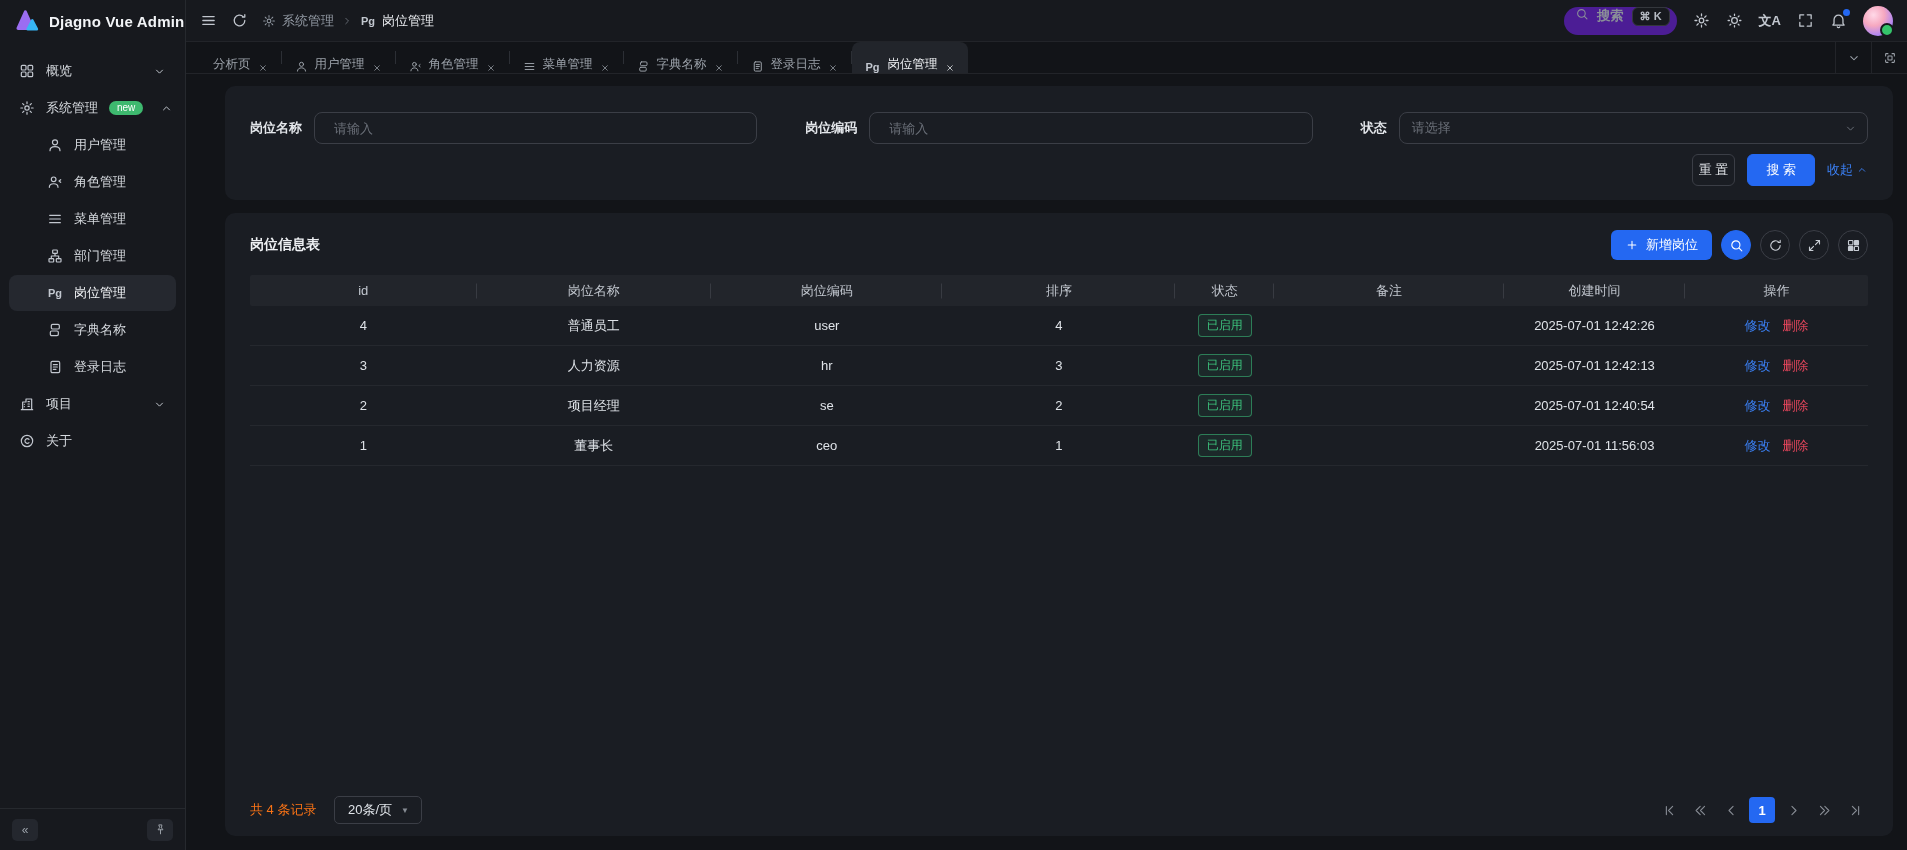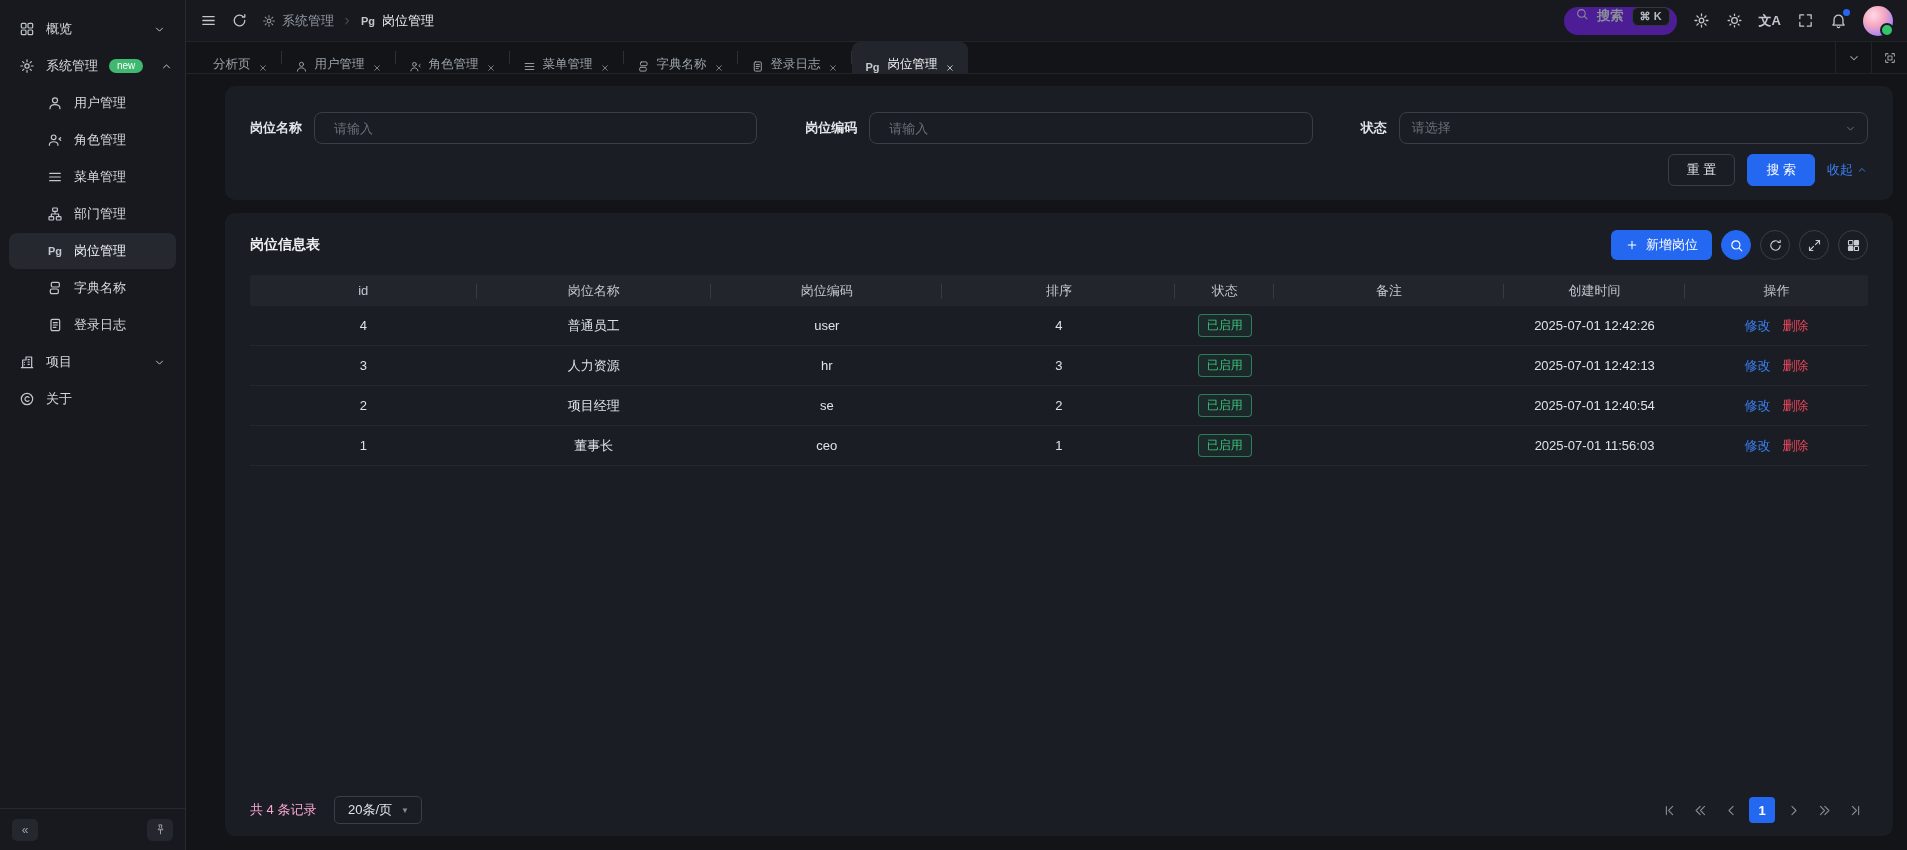--- a/index.html
+++ b/index.html
@@ -68,21 +68,21 @@
   .filter-row { display:flex; gap:48px; }
   .fgroup { flex:1; display:flex; align-items:center; gap:12px; }
   .flabel { font-weight:bold; color:#e3e6ea; white-space:nowrap; }
   .finput { flex:1; height:32px; background:transparent; border:1px solid #3b3e46; border-radius:8px; padding:0 19px; color:#dfe3e8; font-size:13px; font-family:inherit; }
   .finput::placeholder { color:#6a6f78; }
   .fselect { flex:1; height:32px; border:1px solid #3b3e46; border-radius:8px; padding:0 10px 0 12px; color:#6a6f78; display:flex; align-items:center; cursor:pointer; }
   .fselect .ic { margin-left:auto; color:#6a6f78; }
   .fselect .ic svg { width:13px; height:13px; }
   .filter-actions { display:flex; justify-content:flex-end; align-items:center; gap:12px; margin-top:10px; }
   .btn { height:32px; border-radius:6px; font-size:13px; cursor:pointer; font-family:inherit; display:inline-flex; align-items:center; justify-content:center; }
-  .btn-plain { padding:0 18px; background:transparent; border:1px solid #3b3e46; color:#e3e6ea; }
+  .btn-plain { padding:0 6px; background:transparent; border:1px solid #3b3e46; color:#e3e6ea; }
   .btn-primary { padding:0 18px; background:var(--accent,#2468f2); border:1px solid var(--accent,#2468f2); color:#fff; }
   .link-collapse { color:#3b80f6; display:inline-flex; align-items:center; gap:3px; cursor:pointer; }
   .link-collapse svg { width:12px; height:12px; }
 
   
   .table-card { flex:1; padding:17px 25px 12px; display:flex; flex-direction:column; overflow:hidden; }
   .tbl-toolbar { display:flex; align-items:center; margin-bottom:15px; }
   .tbl-title { font-size:14px; font-weight:bold; color:#eef0f3; }
   .tbl-actions { margin-left:auto; display:flex; align-items:center; gap:9px; }
   .btn-add { height:30px; padding:0 14px; gap:7px; background:var(--accent,#2468f2); border:none; color:#fff; border-radius:6px; }
@@ -95,34 +95,43 @@
   .th { position:relative; text-align:center; color:#c2c7cf; font-size:13px; }
   .th:not(:last-child)::after { content:""; position:absolute; right:0; top:50%; transform:translateY(-50%); width:1px; height:15px; background:#383b42; }
   .trow { display:flex; align-items:center; height:40px; border-bottom:1px solid #25282e; }
   .td { text-align:center; color:#dfe3e8; font-size:13px; }
   .badge-status { display:inline-block; padding:2px 8px; border:1px solid rgba(61,194,126,.55); color:var(--green,#3cc27c); background:rgba(61,194,126,.08); border-radius:4px; font-size:12px; line-height:1.45; }
   .act-link { cursor:pointer; margin:0 6px; }
   .act-edit { color:#3b80f6; }
   .act-del { color:var(--red,#e8465c); }
 
   .tbl-footer { margin-top:auto; display:flex; align-items:center; padding-top:10px; }
-  .total-txt { color:#f9a8d4; margin-right:18px; }
+  .total-txt { color:#f97316; margin-right:18px; }
   .psize { width:88px; height:28px; border:1px solid #3b3e46; border-radius:5px; display:flex; align-items:center; justify-content:center; gap:9px; color:#dfe3e8; cursor:pointer; }
   .psize .caret { font-size:8px; color:#868b93; }
   .pager { margin-left:auto; display:flex; align-items:center; gap:5px; }
   .pbtn { width:26px; height:26px; border:none; background:transparent; color:#868b93; border-radius:4px; display:flex; align-items:center; justify-content:center; cursor:pointer; }
   .pbtn svg { width:15px; height:15px; }
   .pbtn.current { background:var(--accent,#2468f2); color:#fff; font-size:13px; font-weight:bold; }
 </style>
 </head>
 <body>
 
 <div class="app">
 
   <aside class="sidebar">
+    <div class="logo-row">
+      <span class="ic logo-mark">
+        <svg viewBox="0 0 32 32">
+          <path d="M5 25 L14 5 L23 25 Z" fill="#9b6df2" stroke="#9b6df2" stroke-width="4" stroke-linejoin="round"></path>
+          <path d="M17 26 L22.5 15.5 L28 26 Z" fill="#37b6f5" stroke="#37b6f5" stroke-width="3.5" stroke-linejoin="round"></path>
+        </svg>
+      </span>
+      <span class="app-title">Djagno Vue Admin</span>
+    </div>
     <nav class="side-nav" id="side-nav">
         <div class="side-item  ">
     <span class="ic">
             <svg viewBox="0 0 24 24" fill="none" stroke="currentColor" stroke-width="1.8" stroke-linecap="round" stroke-linejoin="round">
               <rect x="3.5" y="3.5" width="7" height="7" rx="1.5"></rect>
               <rect x="13.5" y="3.5" width="7" height="7" rx="1.5"></rect>
               <rect x="3.5" y="13.5" width="7" height="7" rx="1.5"></rect>
               <rect x="13.5" y="13.5" width="7" height="7" rx="1.5"></rect>
             </svg>
           </span>

